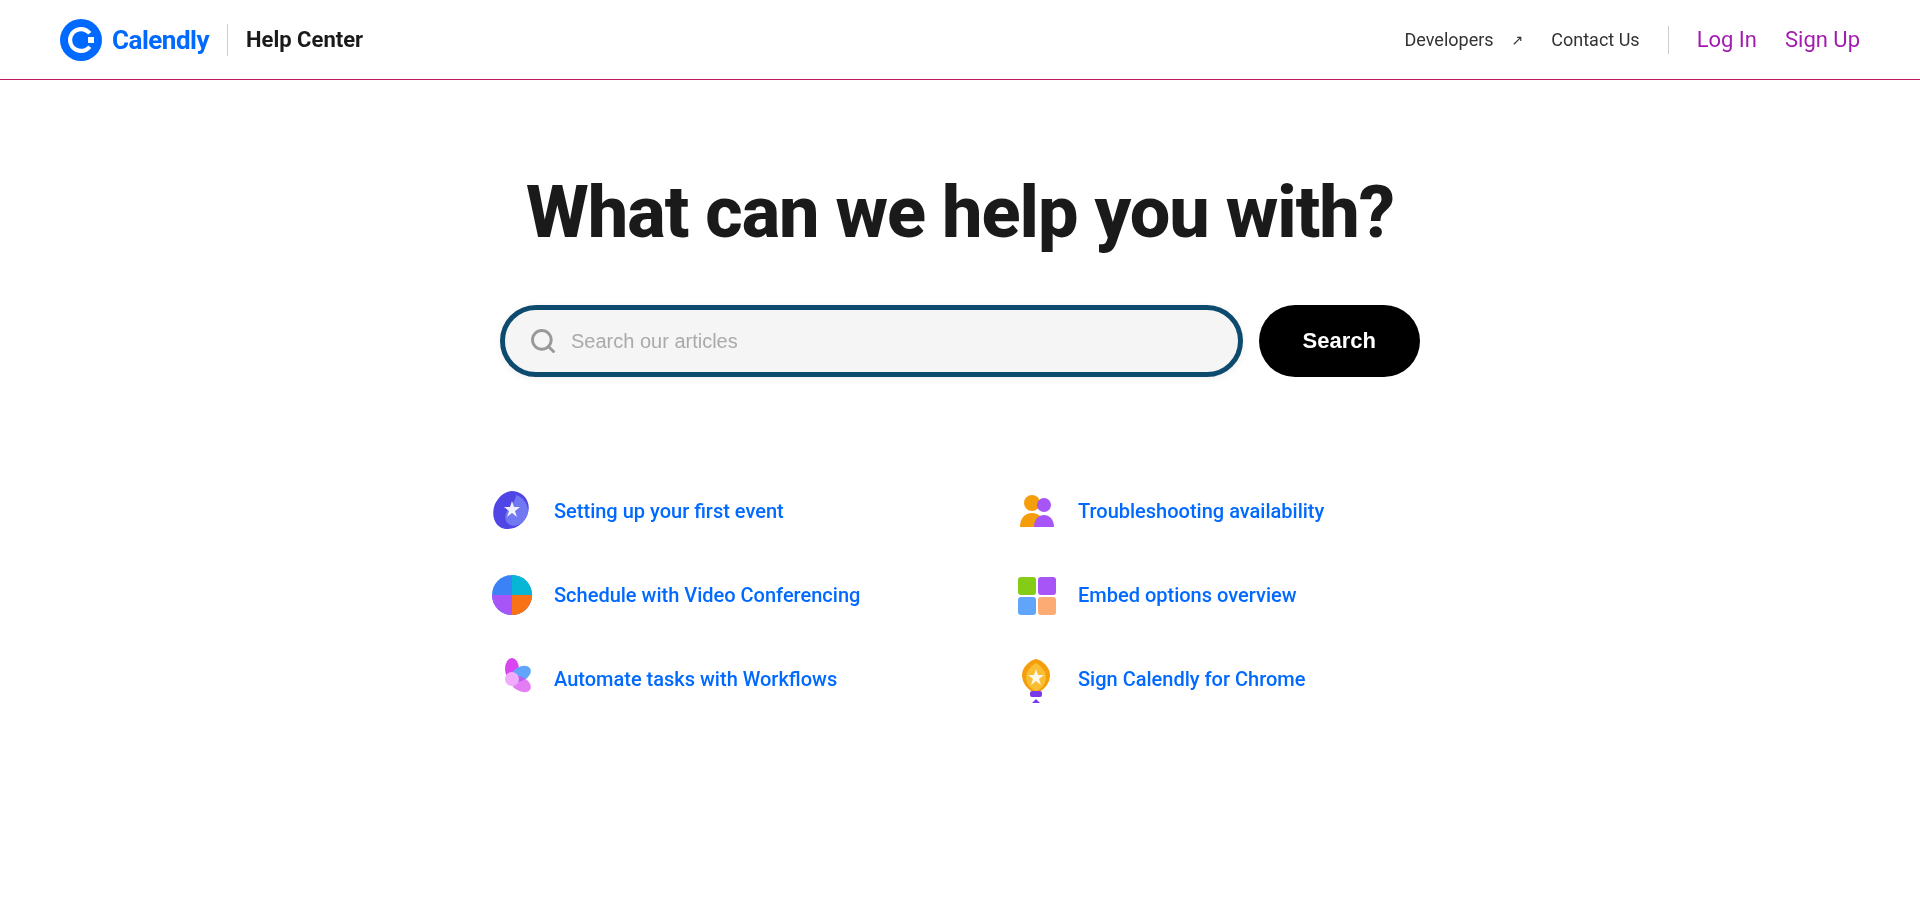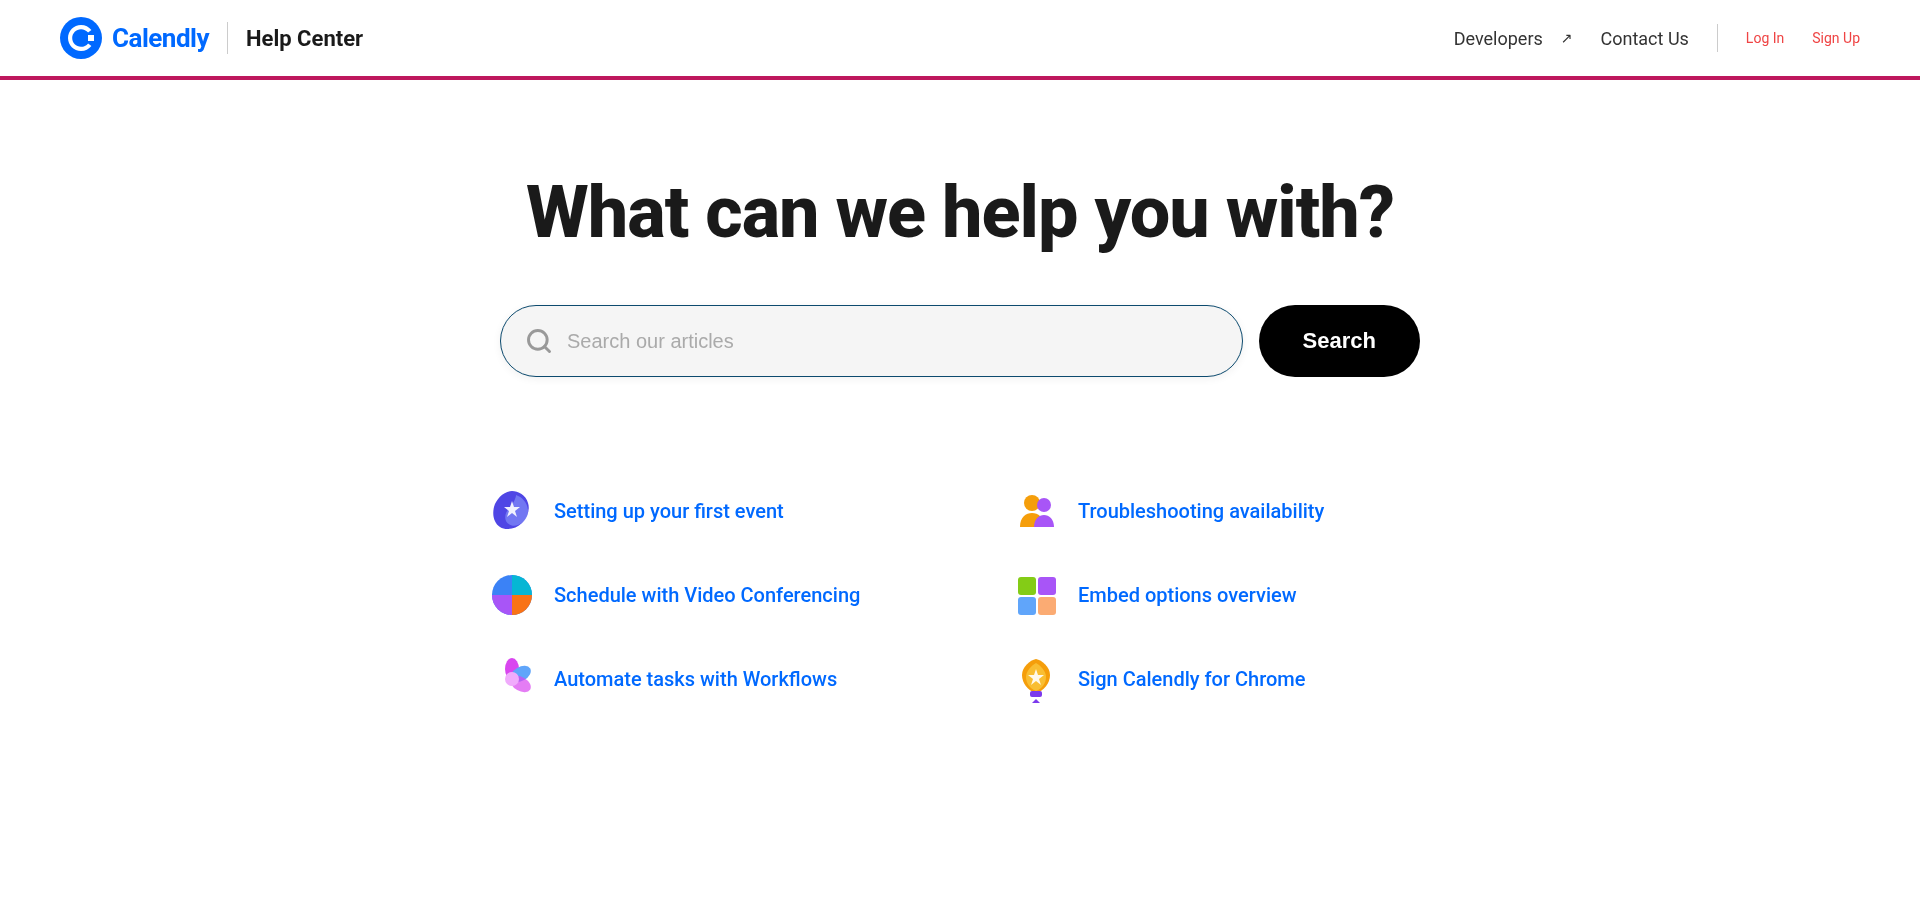--- a/index.html
+++ b/index.html
@@ -16,21 +16,21 @@
       width: 1920px;
     }
 
     
     .header {
       display: flex;
       align-items: center;
       justify-content: space-between;
       padding: 0 60px;
       height: 80px;
-      border-bottom: 4px solid #be185d;
+      border-bottom: 1px solid #be185d;
     }
 
     .header-left {
       display: flex;
       align-items: center;
       gap: 14px;
     }
 
     .logo-area {
       display: flex;
@@ -79,22 +79,22 @@
       gap: 18px;
     }
 
     .nav-divider {
       width: 1px;
       height: 28px;
       background: #cccccc;
     }
 
     .nav-link-auth {
-      font-size: 14px;
-      color: #ef4444;
+      font-size: 22px;
+      color: #a21caf;
       text-decoration: none;
       cursor: pointer;
     }
 
     .external-icon {
       font-size: 14px;
       color: #333;
     }
 
     
@@ -124,21 +124,21 @@
     }
 
     .search-input-wrapper {
       flex: 1;
       display: flex;
       align-items: center;
       background: #f5f5f5;
       border-radius: 50px;
       padding: 0 24px;
       height: 72px;
-      border: 1px solid #0c4a6e;
+      border: 5px solid #0c4a6e;
       box-shadow: 0 2px 8px rgba(0,0,0,0.06);
     }
 
     .search-icon-svg {
       width: 28px;
       height: 28px;
       color: #999;
       margin-right: 14px;
       flex-shrink: 0;
     }

